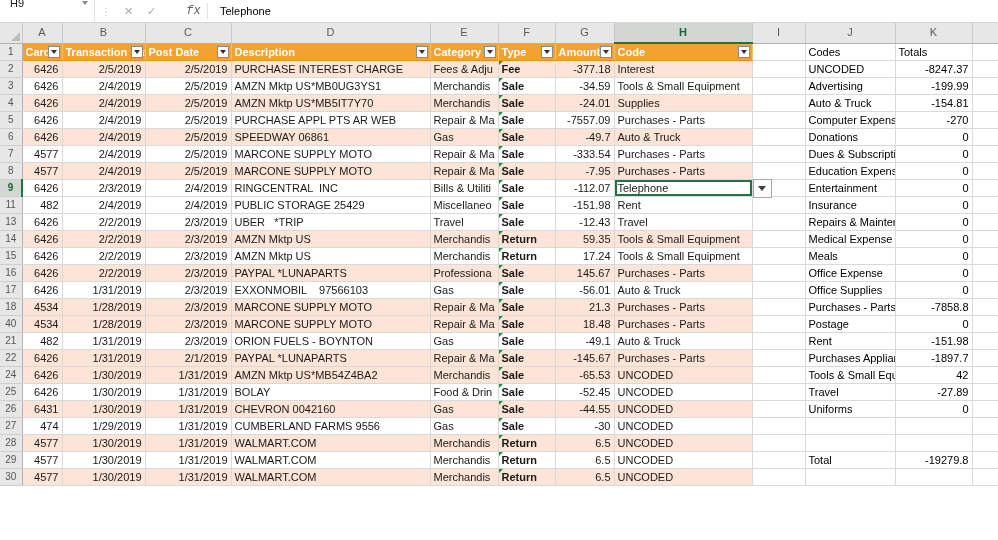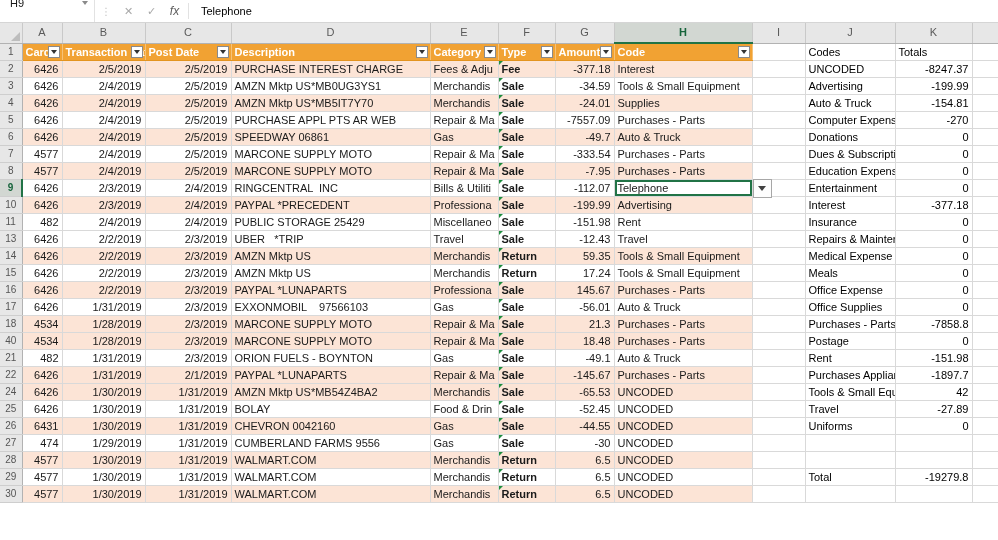--- a/index.html
+++ b/index.html
@@ -7,21 +7,21 @@
        font-family:"Liberation Sans",sans-serif;font-size:11px;color:#1a1a1a;}
 
   
   .fbar{height:22px;display:flex;align-items:stretch;background:#fff;border-bottom:1px solid #d5d5d5;}
   .namebox{width:78px;display:flex;align-items:center;justify-content:space-between;
            padding:0 6px 16px 10px;border-right:1px solid #e2e2e2;cursor:default;}
   .nb-arrow{width:0;height:0;border-left:3px solid transparent;border-right:3px solid transparent;
             border-top:4px solid #8a8a8a;}
   .fb-handle{width:22px;display:flex;align-items:center;justify-content:center;color:#c3c3c3;font-size:10px;}
   .fb-btn{width:23px;display:flex;align-items:center;justify-content:center;color:#a8a8a8;font-size:11px;}
-  .fb-btn.fx{color:#5f5f5f;font-style:italic;font-family:Liberation Sans, sans-serif;font-size:12px;}
+  .fb-btn.fx{color:#5f5f5f;font-style:italic;font-family:Liberation Mono, monospace;font-size:12px;margin-left:19px;}
   .fb-sep{width:1px;background:#e2e2e2;margin:3px 2px;}
   .fb-input{flex:1;display:flex;align-items:center;padding-left:10px;color:#000;}
 
   
   table.sheet{border-collapse:collapse;table-layout:fixed;width:998px;}
   th,td{height:16px;line-height:16px;padding:0 3px;overflow:hidden;white-space:pre;
         font-weight:normal;box-sizing:content-box;}
 
   .headstrip th{height:19px;line-height:19px;background:#e7e7e7;color:#5a5a5a;text-align:center;
         border-right:1px solid #c9c9c9;border-bottom:1px solid #b2b2b2;padding:0;}
@@ -244,35 +244,20 @@
           <td class="c tcell">RINGCENTRAL  INC</td>
           <td class="c tcell">Bills &amp; Utiliti</td>
           <td class="c tcell flag">Sale</td>
           <td class="c tcell num">-112.07</td>
           <td class="c tcell selcell"><span>Telephone</span><span class="dv-btn"><i class="dv-arrow"></i></span></td>
           <td class="c plain"></td>
           <td class="c plain">Entertainment</td>
           <td class="c plain num">0</td>
           <td class="c plain"></td>
         </tr>
-        <tr class="band">
-          <td class="rowhead">10</td>
-          <td class="c tcell num">6426</td>
-          <td class="c tcell num">2/3/2019</td>
-          <td class="c tcell num">2/4/2019</td>
-          <td class="c tcell">PAYPAL *PRECEDENT</td>
-          <td class="c tcell">Professiona</td>
-          <td class="c tcell flag">Sale</td>
-          <td class="c tcell num">-199.99</td>
-          <td class="c tcell">Advertising</td>
-          <td class="c plain"></td>
-          <td class="c plain">Interest</td>
-          <td class="c plain num">-377.18</td>
-          <td class="c plain"></td>
-        </tr>
         <tr>
           <td class="rowhead">11</td>
           <td class="c tcell num">482</td>
           <td class="c tcell num">2/4/2019</td>
           <td class="c tcell num">2/4/2019</td>
           <td class="c tcell">PUBLIC STORAGE 25429</td>
           <td class="c tcell">Miscellaneo</td>
           <td class="c tcell flag">Sale</td>
           <td class="c tcell num">-151.98</td>
           <td class="c tcell">Rent</td>

